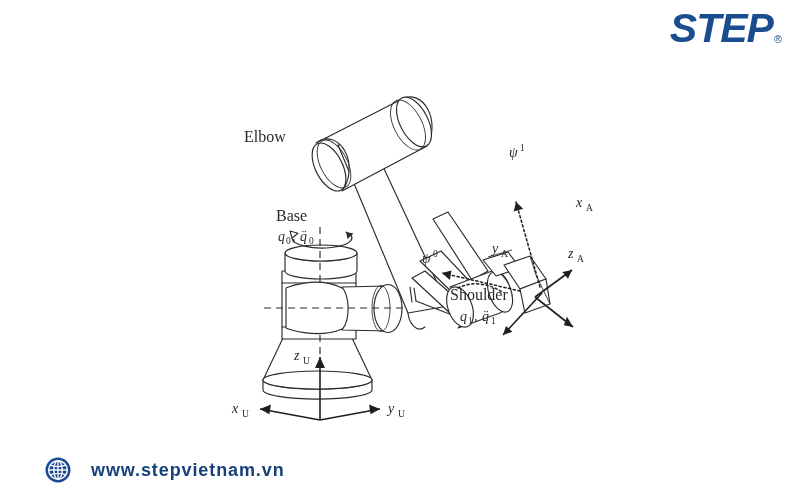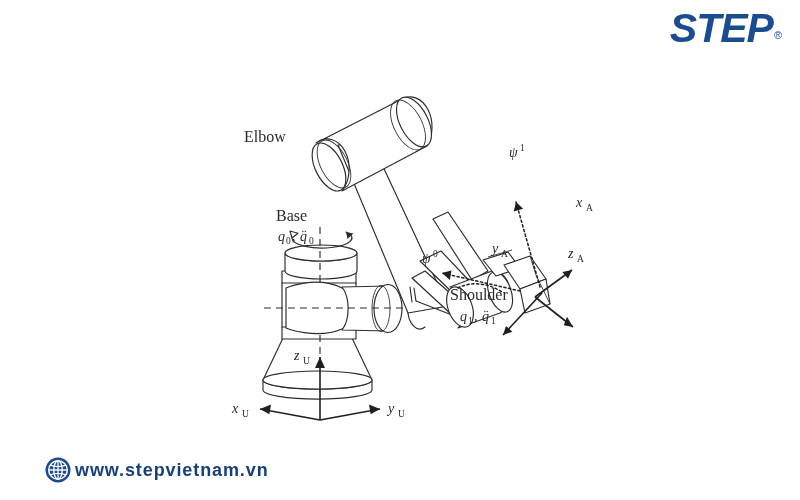--- a/index.html
+++ b/index.html
@@ -14,21 +14,21 @@
     overflow: hidden;
     font-family: "Liberation Sans", sans-serif;
   }
 
   
   #brand-logo {
     position: absolute;
     right: 18px;
     top: 8px;
     display: flex;
-    align-items: flex-start;
+    align-items: center;
     user-select: none;
   }
   #brand-logo .wordmark {
     font-family: "Liberation Sans", sans-serif;
     font-style: italic;
     font-weight: bold;
     font-size: 41px;
     letter-spacing: -1px;
     color: #1a4d8f;
     line-height: 1;
@@ -41,21 +41,21 @@
     font-weight: normal;
   }
 
   
   #site-url-bar {
     position: absolute;
     left: 45px;
     top: 457px;
     display: flex;
     align-items: center;
-    gap: 4px;
+    gap: 20px;
   }
   #site-url-bar .globe {
     width: 26px;
     height: 26px;
     flex: 0 0 26px;
     display: block;
   }
   #site-url-bar .url-text {
     font-family: "Liberation Sans", sans-serif;
     font-weight: bold;

